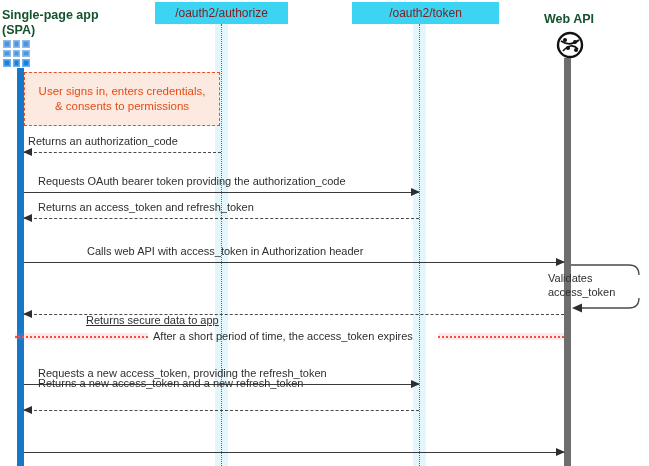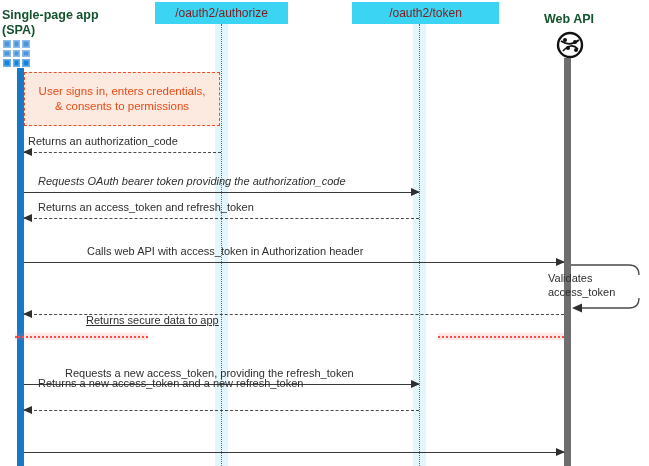--- a/index.html
+++ b/index.html
@@ -85,21 +85,21 @@
   <div class="activation act-blue" style="left:17px;top:68px;height:398px;"></div>
   <div class="activation act-gray" style="left:564px;top:58px;height:408px;"></div>
 
   <div class="note">User signs in, enters credentials, &amp; consents to permissions</div>
 
   <div class="label" style="left:28px;top:135px;">Returns an authorization_code</div>
   <div class="arrow dashed" style="left:24px;top:152px;width:197px;">
       <span class="head-left"></span>
     </div>
 
-  <div class="label" style="left:38px;top:175px;font-style:italic;">Requests OAuth bearer token providing the authorization_code</div>
+  <div class="label" style="left:38px;top:175px;">Requests OAuth bearer token providing the authorization_code</div>
   <div class="arrow solid" style="left:24px;top:192px;width:395px;">
       <span class="head-right"></span>
     </div>
 
   <div class="label" style="left:38px;top:201px;">Returns an access_token and refresh_token</div>
   <div class="arrow dashed" style="left:24px;top:218px;width:395px;">
       <span class="head-left"></span>
     </div>
 
   <div class="label" style="left:87px;top:245px;">Calls web API with access_token in Authorization header</div>
@@ -119,22 +119,23 @@
 
   <div class="label" style="left:86px;top:314px;text-decoration:underline;">Returns secure data to app</div>
   <div class="arrow dashed" style="left:24px;top:314px;width:540px;">
       <span class="head-left"></span>
     </div>
 
   <div class="divider-band" style="left:15px;top:333px;width:133px;"></div>
   <div class="divider-band" style="left:438px;top:333px;width:126px;"></div>
   <div class="divider-line" style="left:15px;top:336px;width:133px;"></div>
   <div class="divider-line" style="left:438px;top:336px;width:126px;"></div>
+  <div class="divider-text" style="left:153px;top:330px;">After a short period of time, the access_token expires</div>
 
-  <div class="label" style="left:38px;top:367px;margin-left:27px;">Requests a new access_token, providing the refresh_token</div>
+  <div class="label" style="left:38px;top:367px;">Requests a new access_token, providing the refresh_token</div>
   <div class="arrow solid" style="left:24px;top:384px;width:395px;">
       <span class="head-right"></span>
     </div>
 
   <div class="label" style="left:38px;top:377px;">Returns a new access_token and a new refresh_token</div>
   <div class="arrow dashed" style="left:24px;top:410px;width:395px;">
       <span class="head-left"></span>
     </div>
 
   <div class="arrow solid" style="left:24px;top:452px;width:540px;">

